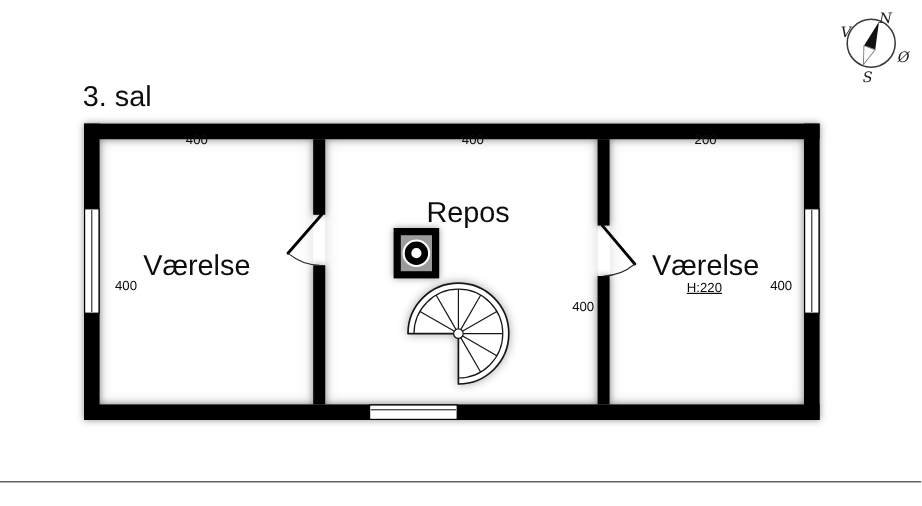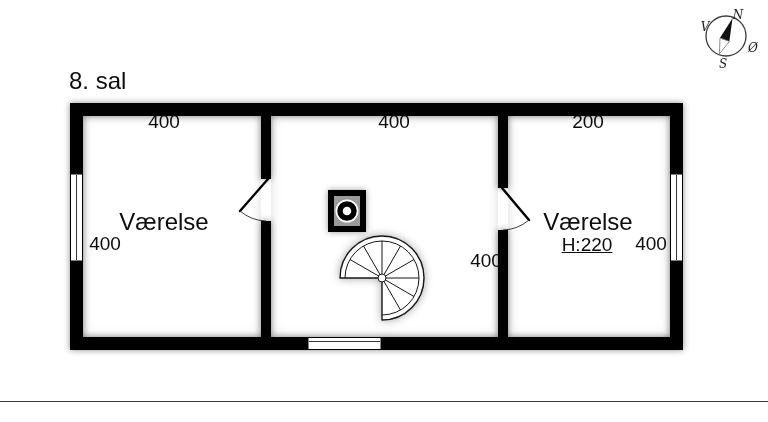--- a/index.html
+++ b/index.html
@@ -17,21 +17,21 @@
   .stair-thin{fill:none;stroke:#161616;stroke-width:1;}
   .tread{stroke:#161616;stroke-width:1;}
   .hub{fill:#fff;stroke:#161616;stroke-width:1;}
   .chimney-group{filter:drop-shadow(0 0 3px rgba(0,0,0,0.4));}
   .compass-circle{fill:#fff;stroke:#3a3a3a;stroke-width:1.3;}
   .compass-label{font-family:"DejaVu Serif",serif;font-style:italic;font-size:12px;fill:#1c1c1c;
                  text-anchor:middle;}
   .vignette{position:absolute;pointer-events:none;box-shadow:inset 0 0 12px rgba(0,0,0,0.14);}
   .txt{position:absolute;white-space:nowrap;line-height:1;}
   .title{font-size:24px;font-weight:400;}
-  .dim{font-size:19px;transform:translateX(-50%);}
+  .dim{font-size:11px;transform:translateX(-50%);}
   .room-name{font-size:24px;transform:translate(-50%,-50%);}
   .footer-line{position:absolute;left:0;top:401px;width:768px;height:1px;background:#3c3c3c;}
   .footer-text{position:absolute;left:4px;top:405px;font-size:13px;}
 </style>
 </head>
 <body>
 
 <div class="canvas">
 
   <svg class="plan-svg" width="768" height="422" viewBox="0 0 768 422">
@@ -102,28 +102,29 @@
       <text class="compass-label" x="705" y="31">V</text>
       <text class="compass-label" x="753" y="52">Ø</text>
       <text class="compass-label" x="723" y="68">S</text>
     </g>
   </svg>
 
   <div class="vignette" style="left:83px;top:116px;width:178px;height:221px;"></div>
   <div class="vignette" style="left:271px;top:116px;width:227px;height:221px;"></div>
   <div class="vignette" style="left:508px;top:116px;width:162px;height:221px;"></div>
 
-  <div class="txt title" style="left:69px;top:69px;">8. sal</div>
+  <div class="txt title" style="left:69px;top:69px;">3. sal</div>
 
   <div class="txt dim" style="left:164px;top:112px;">400</div>
   <div class="txt dim" style="left:394px;top:112px;">400</div>
   <div class="txt dim" style="left:588px;top:112px;">200</div>
 
   <div class="txt dim" style="left:105px;top:234px;">400</div>
   <div class="txt dim" style="left:486px;top:251px;">400</div>
   <div class="txt dim" style="left:651px;top:234px;">400</div>
 
   <div class="txt room-name" style="left:164px;top:222px;">Værelse</div>
+  <div class="txt room-name" style="left:390px;top:178px;">Repos</div>
   <div class="txt room-name" style="left:588px;top:222px;">Værelse</div>
   <div class="txt dim" style="left:587px;top:235px;text-decoration:underline;">H:220</div>
 
   <div class="footer-line"></div>
 </div>
 
 </body></html>

